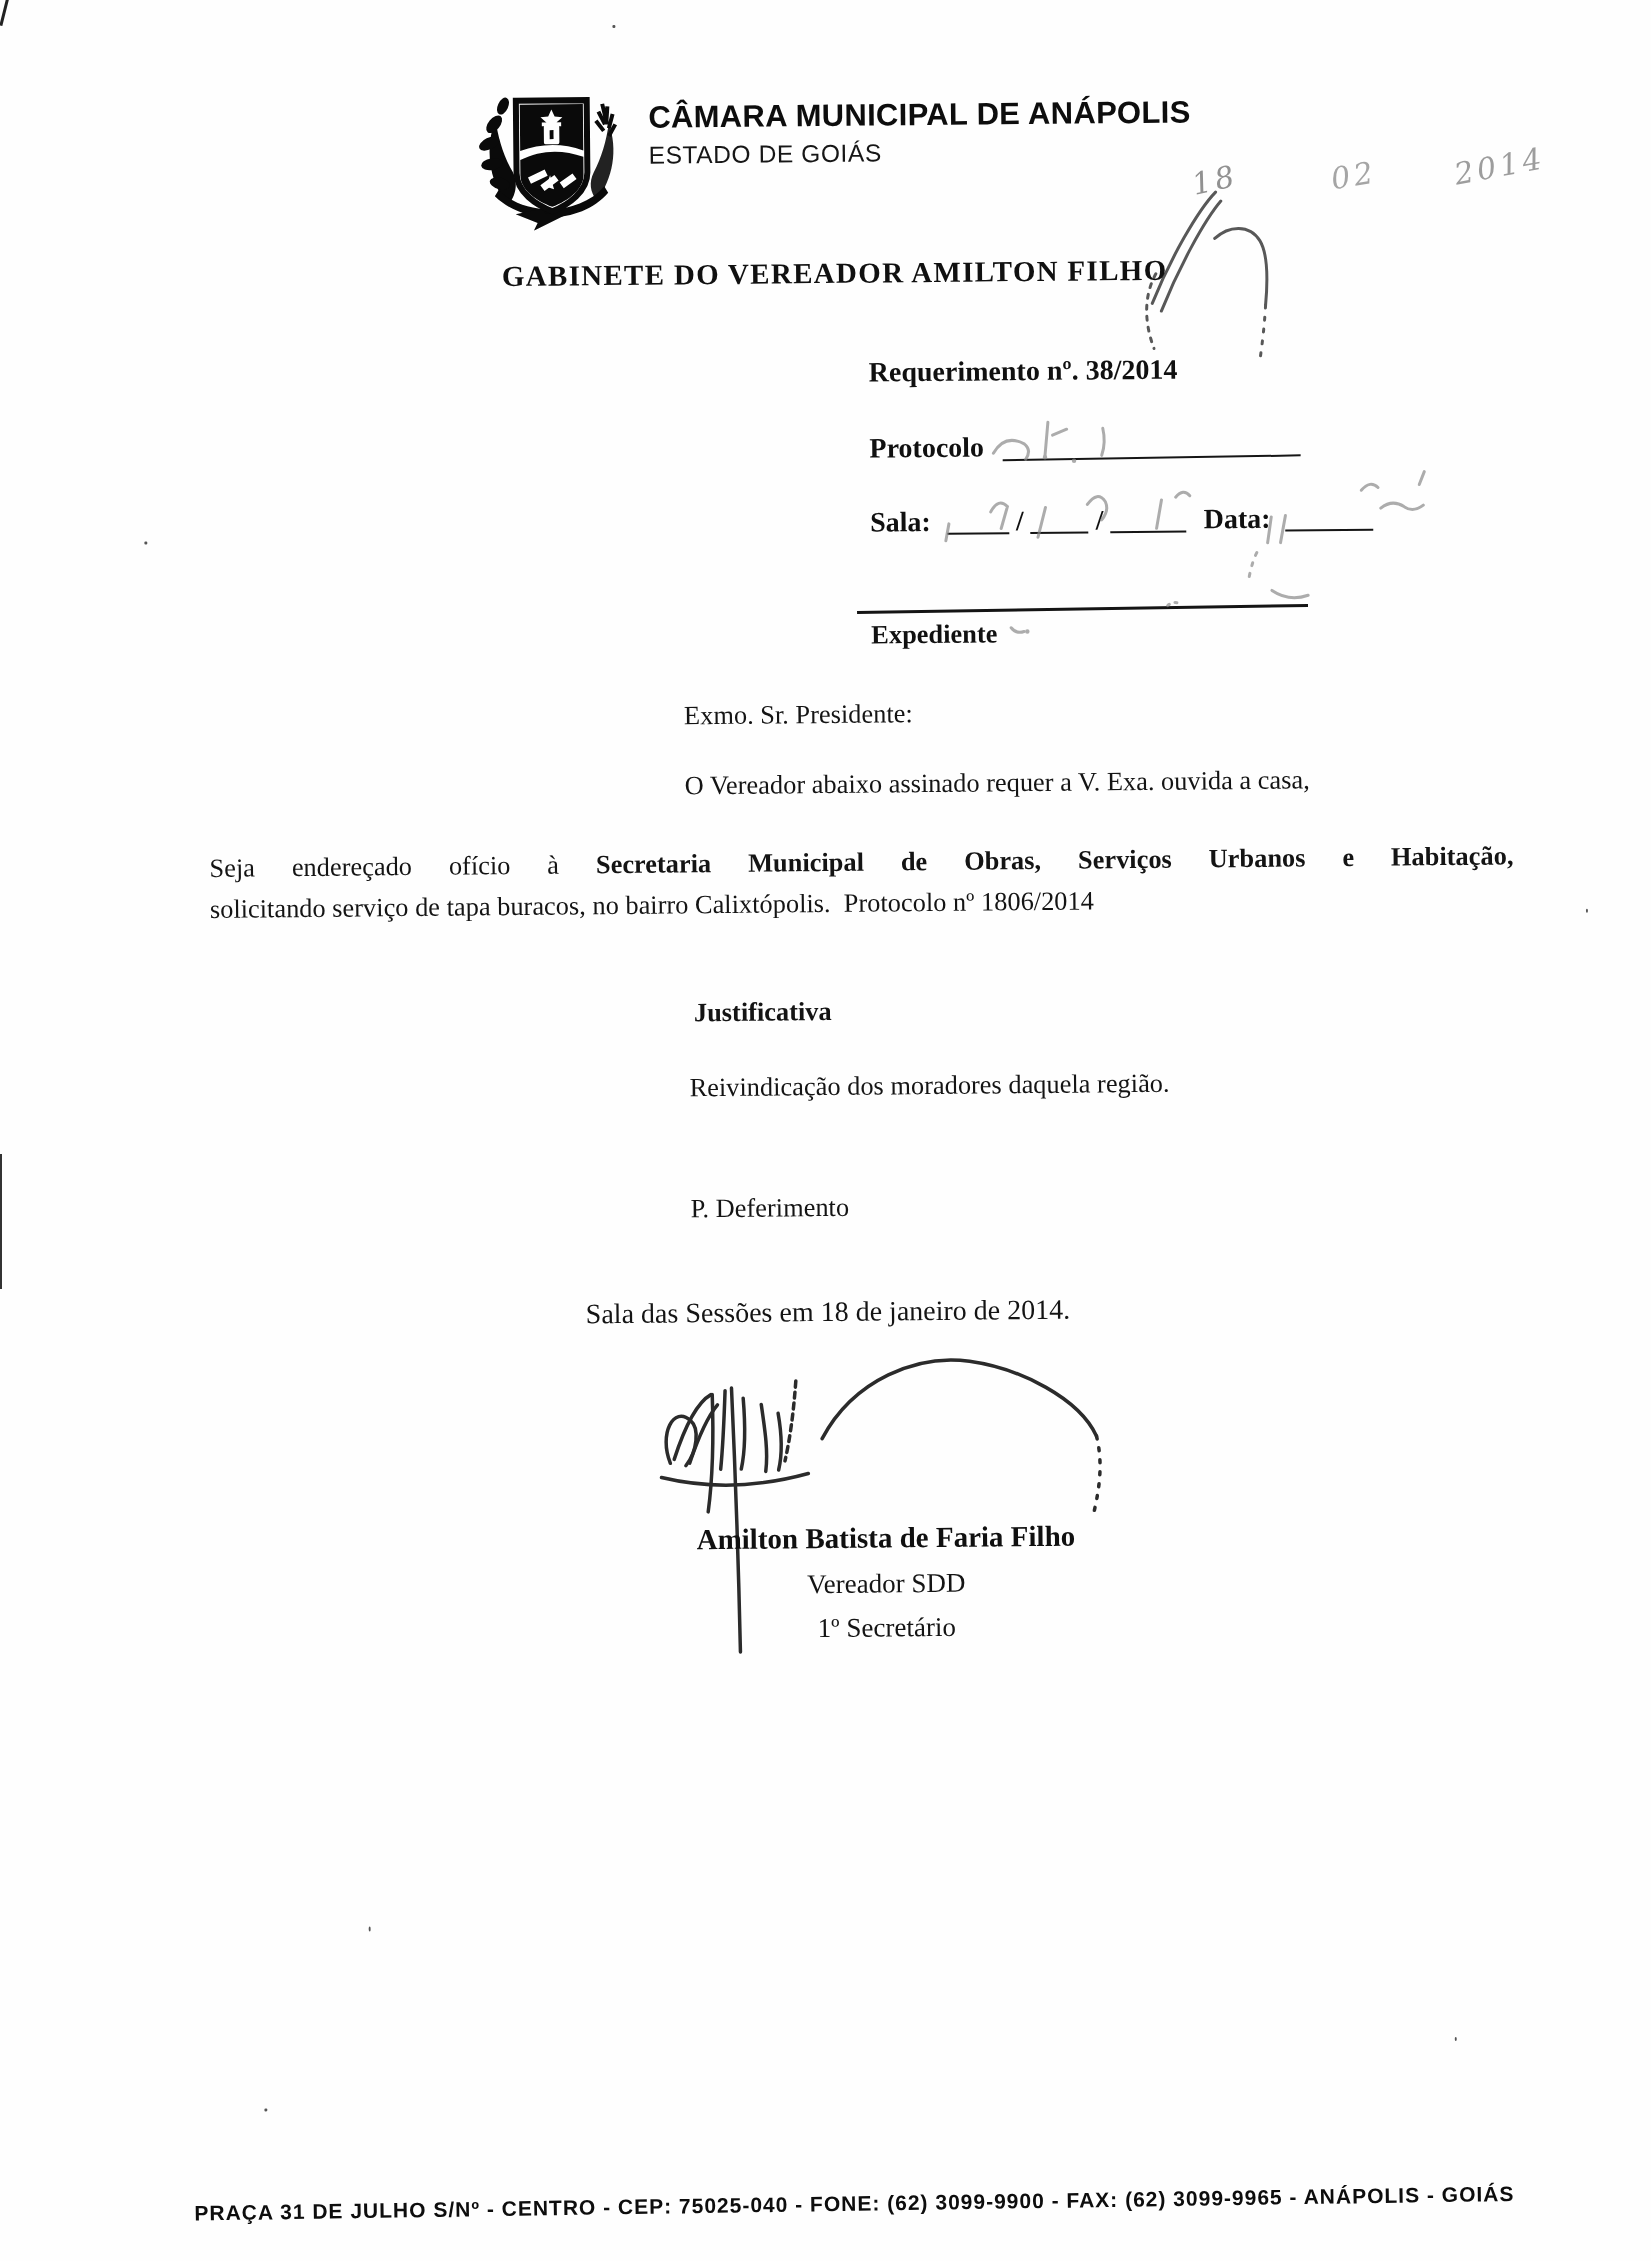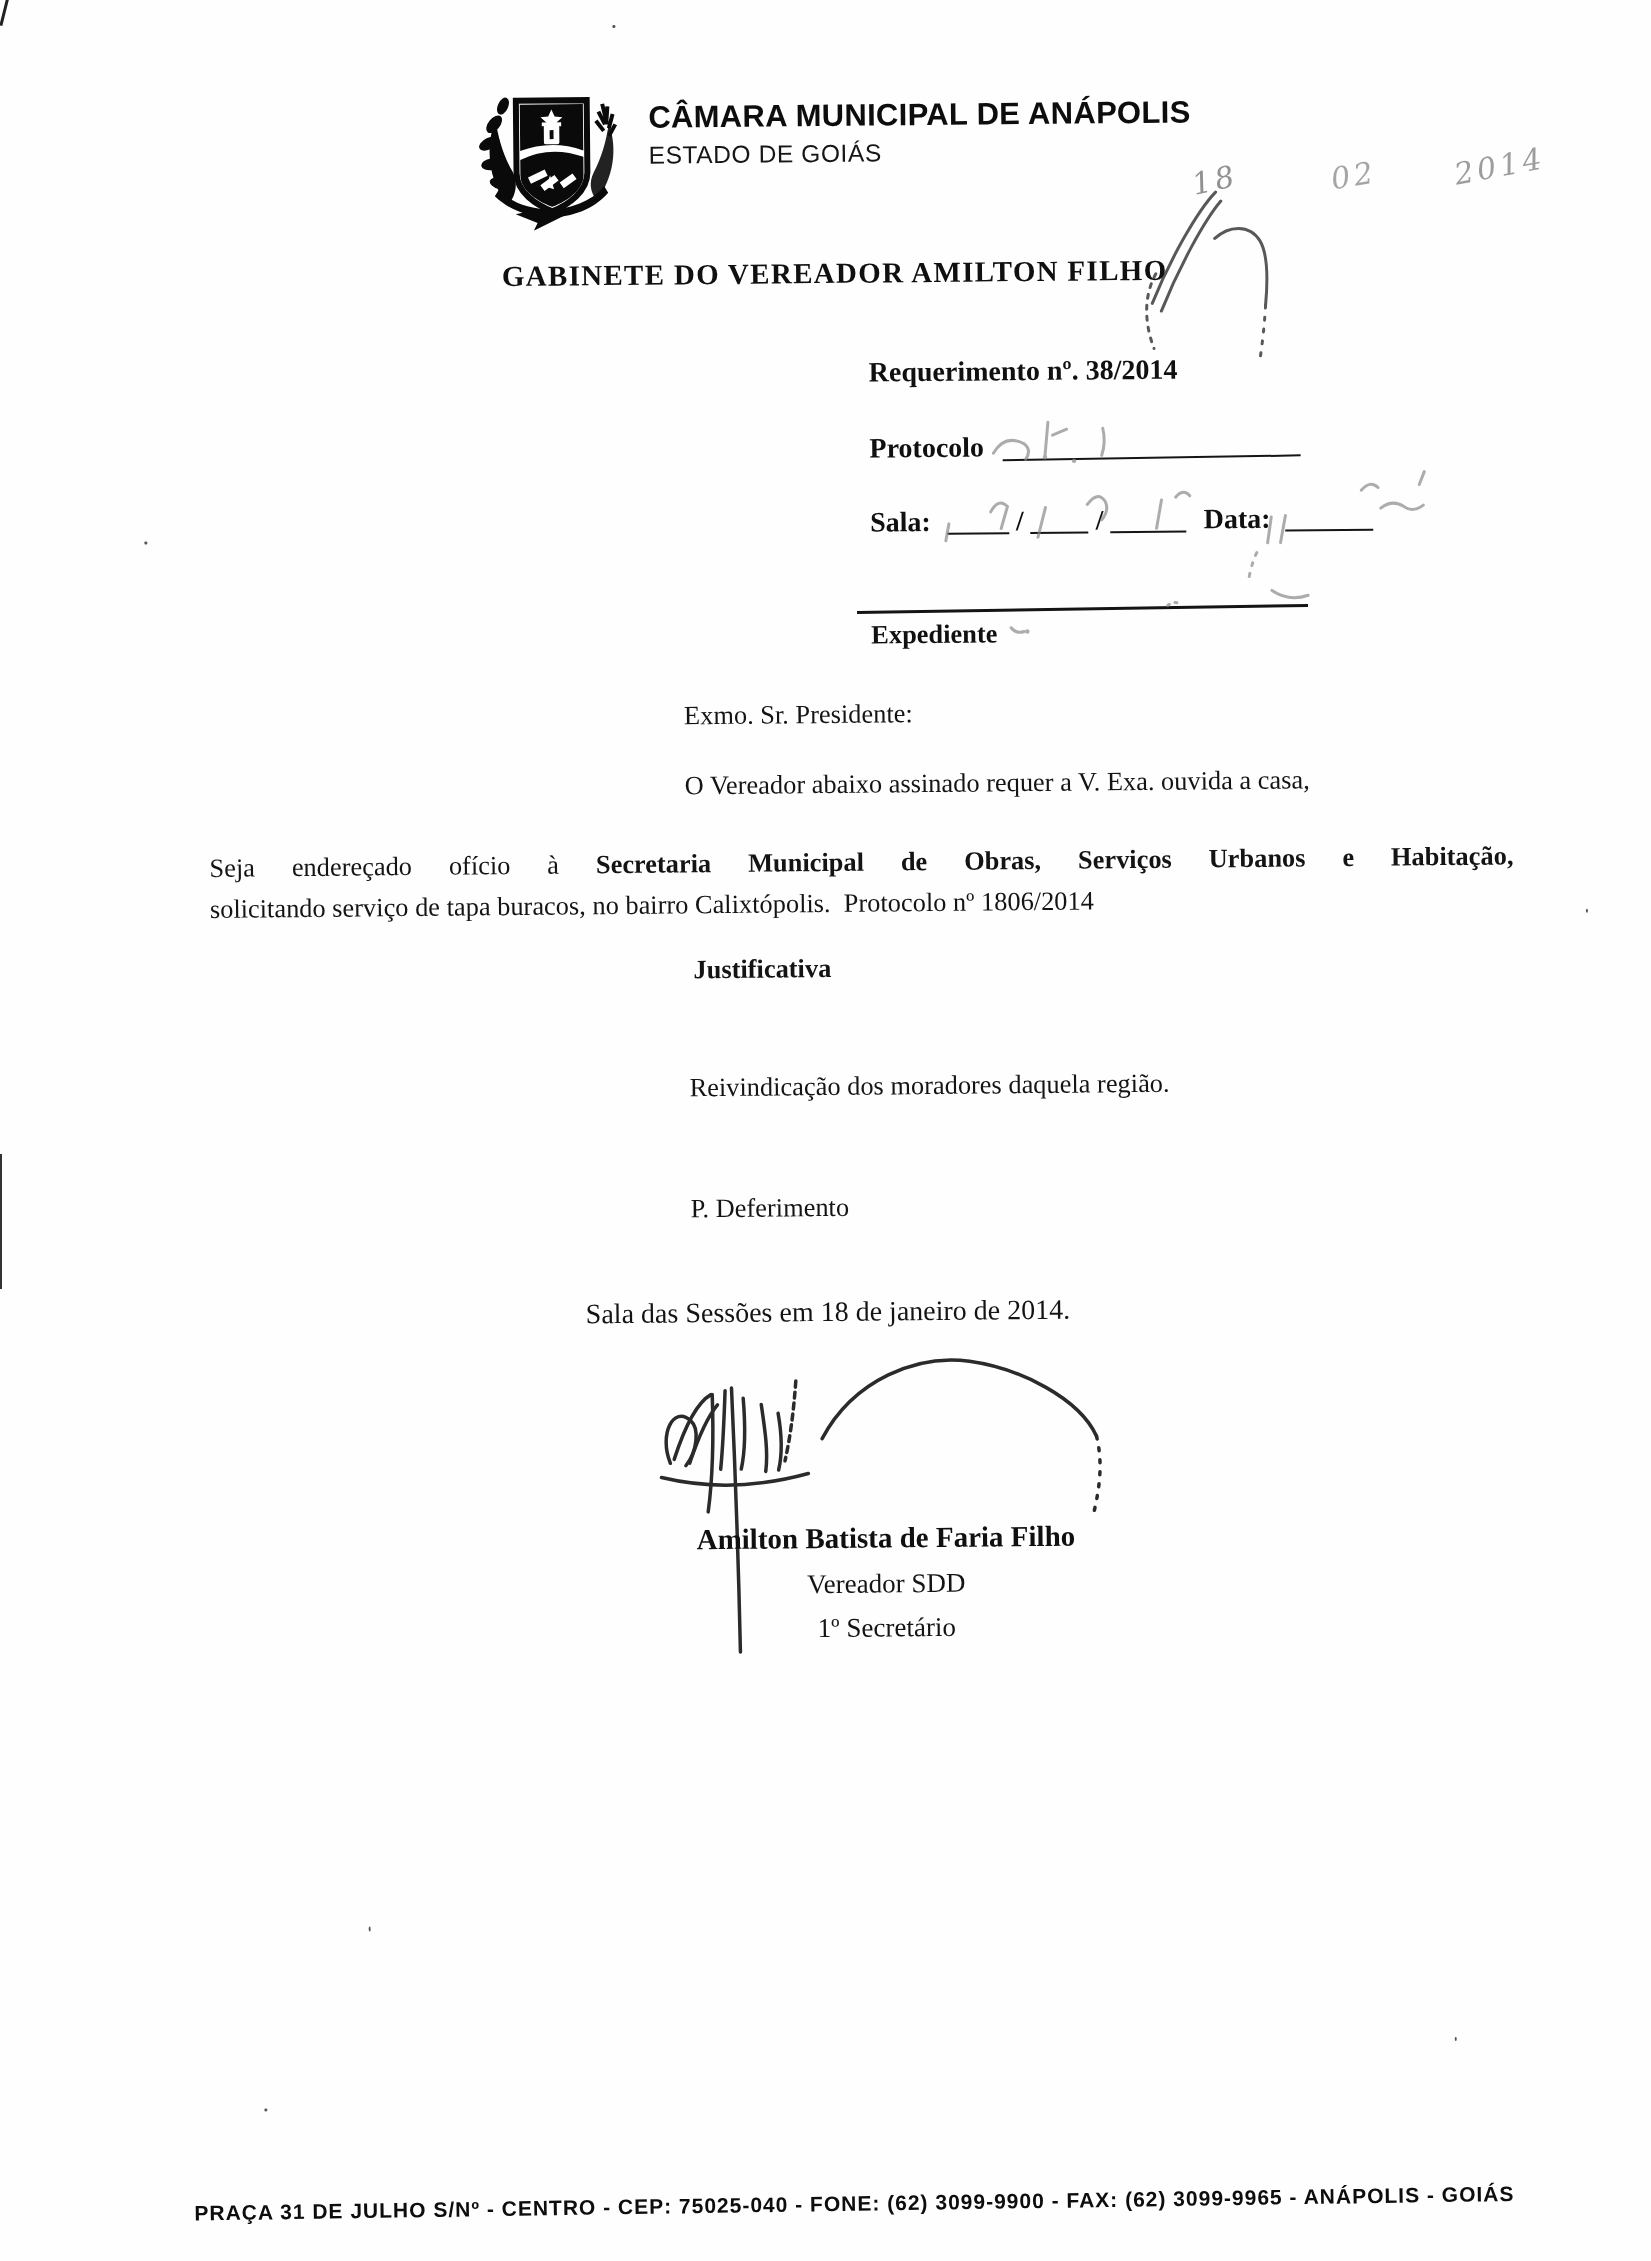--- a/index.html
+++ b/index.html
@@ -155,21 +155,21 @@
     <div class="abs body-text" style="left:688px;top:765px;">O Vereador abaixo assinado requer a V. Exa. ouvida a casa,</div>
 
     <div class="abs para" style="left:212px;top:842px;">
       <div class="l1">
         <span>Seja endereçado ofício à </span>
         <span class="bold">Secretaria Municipal de Obras, Serviços Urbanos e Habitação,</span>
       </div>
       <div class="l2">solicitando serviço de tapa buracos, no bairro Calixtópolis.&nbsp; Protocolo nº 1806/2014</div>
     </div>
 
-    <div class="abs body-text bold" style="left:695px;top:949px;">Justificativa</div>
+    <div class="abs body-text bold" style="left:695px;top:992px;">Justificativa</div>
 
     <div class="abs body-text" style="left:690px;top:1067px;">Reivindicação dos moradores daquela região.</div>
 
     <div class="abs body-text" style="left:690px;top:1188px;">P. Deferimento</div>
 
     <div class="abs body-text" style="left:584px;top:1291px;font-size:28px;">Sala das Sessões em 18 de janeiro de 2014.</div>
 
     <svg class="abs" style="left:632px;top:1342px;" width="516" height="322" viewBox="0 0 800 500" fill="none" stroke="#1a1a1a" stroke-width="3.5" stroke-linecap="round" opacity=".92">
       <path d="M54 186 C36 140 60 96 86 120 C100 132 96 168 78 190"></path>
       <path d="M60 180 C80 120 100 90 118 80"></path>

